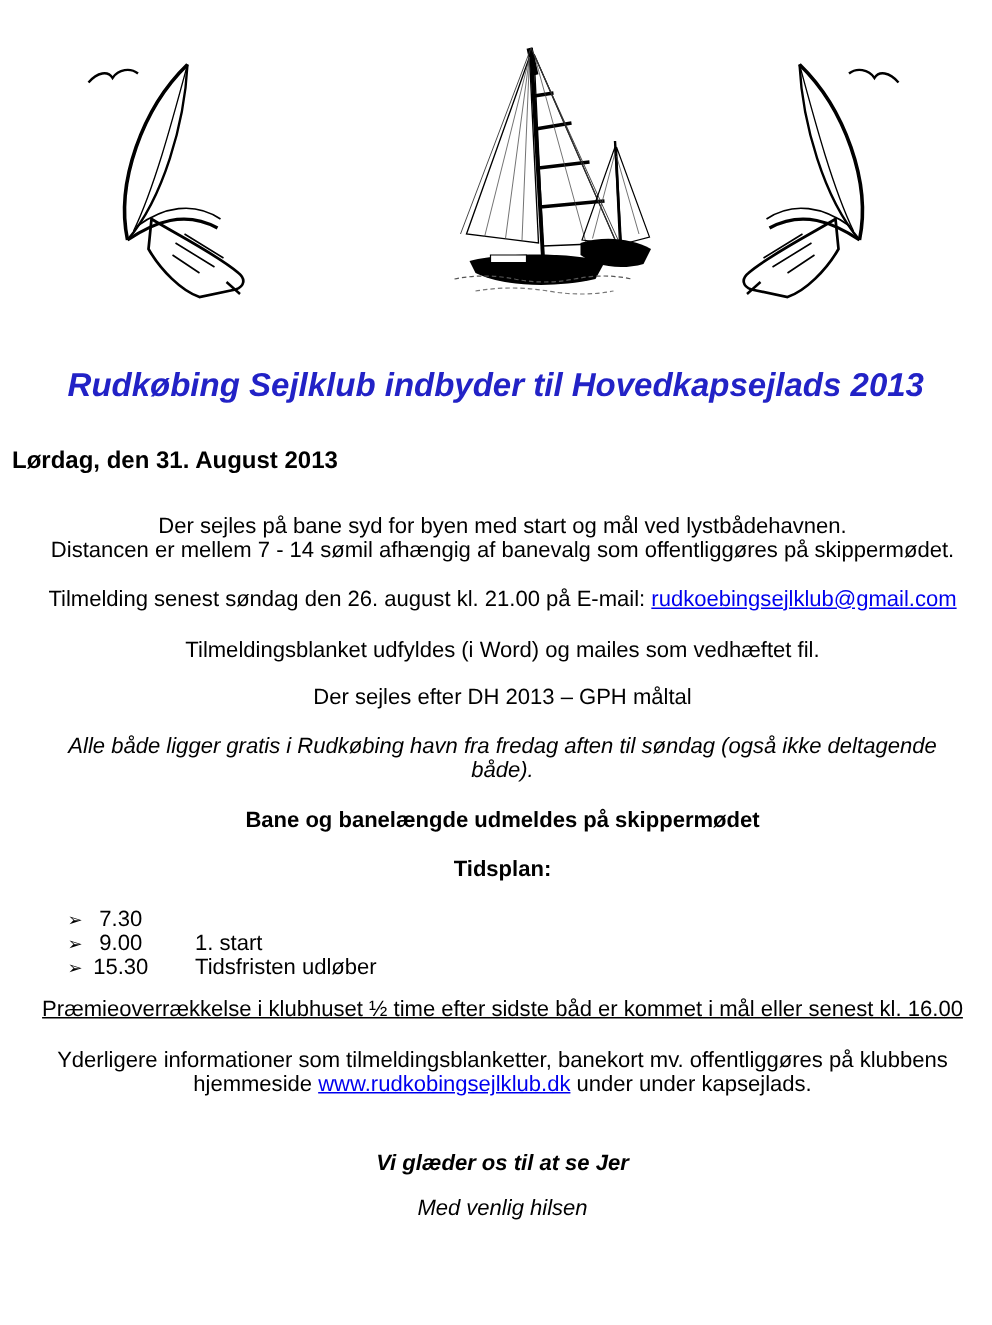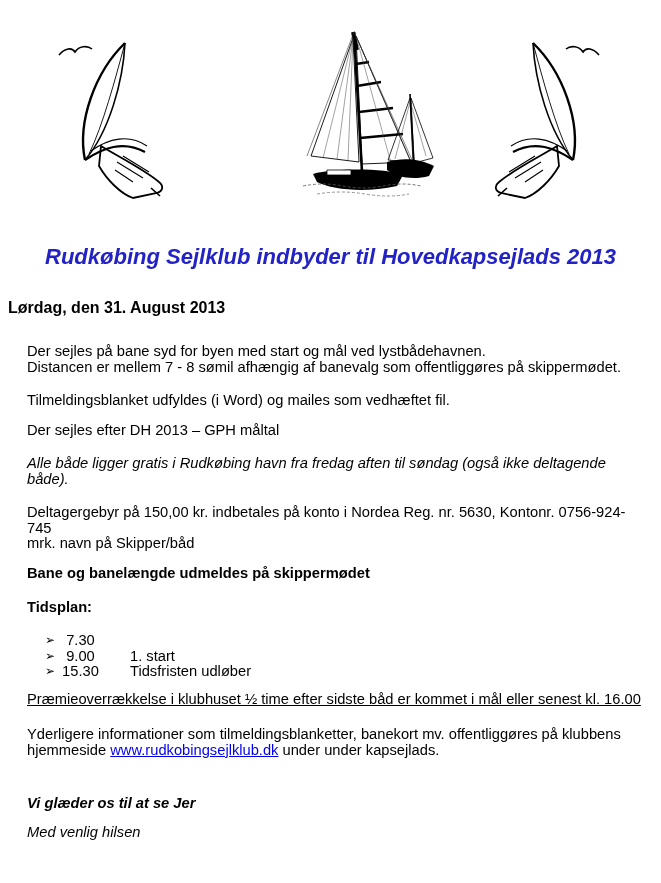--- a/index.html
+++ b/index.html
@@ -29,21 +29,21 @@
   }
   .subtitle{
     margin:29px 8px 0;text-align:left;
     font-size:16px;font-weight:bold;
   }
   
   .content{
     margin:27px 18px 0 27px;
     font-size:14.7px;line-height:15.8px;
   }
-  .content p{margin:0 0 17px;}
+  .content p{margin:0 0 17px;text-align:center;}
   .line{display:block;}
   p.tight{margin-bottom:15px;}
   p.fee{margin-bottom:14px;}
   p.bold{font-weight:bold;margin-bottom:18px;}
   p.bold-head{font-weight:bold;}
   p.italic{font-style:italic;}
   p.underline{text-decoration:underline;margin-bottom:19px;}
   p.closing{font-weight:bold;font-style:italic;margin:0 0 14px;}
   p.info{margin-bottom:37px;}
   a{color:var(--link-color);text-decoration:underline;cursor:pointer;}
@@ -122,34 +122,33 @@
     </div>
   </div>
 
   <div class="title">Rudkøbing Sejlklub indbyder til Hovedkapsejlads 2013</div>
   <div class="subtitle">Lørdag, den 31. August 2013</div>
 
   <div class="content">
 
     <p>
       <span class="line">Der sejles på bane syd for byen med start og mål ved lystbådehavnen.</span>
-      <span class="line">Distancen er mellem 7 - 8 sømil afhængig af banevalg som offentliggøres på skippermødet.</span>
+      <span class="line">Distancen er mellem 7 - 14 sømil afhængig af banevalg som offentliggøres på skippermødet.</span>
     </p>
 
+    <p class="tight" style="margin-bottom:19px;">
+      <span>Tilmelding senest søndag den 26. august kl. 21.00 på E-mail: </span><a href="#">rudkoebingsejlklub@gmail.com</a>
+    </p>
 
     <p class="tight">Tilmeldingsblanket udfyldes (i Word) og mailes som vedhæftet fil.</p>
 
     <p>Der sejles efter DH 2013 – GPH måltal</p>
 
     <p class="italic">Alle både ligger gratis i Rudkøbing havn fra fredag aften til søndag (også ikke deltagende både).</p>
 
-    <p class="fee">
-      <span class="line">Deltagergebyr på 150,00 kr. indbetales på konto i Nordea Reg. nr. 5630, Kontonr. 0756-924-745</span>
-      <span class="line">mrk. navn på Skipper/båd</span>
-    </p>
 
     <p class="bold">Bane og banelængde udmeldes på skippermødet</p>
 
     <p class="bold-head">Tidsplan:</p>
 
     <div class="schedule">
       <div class="schedule-row">
         <span class="bullet">➢</span>
         <span class="time">7.30</span>
         <span></span>

